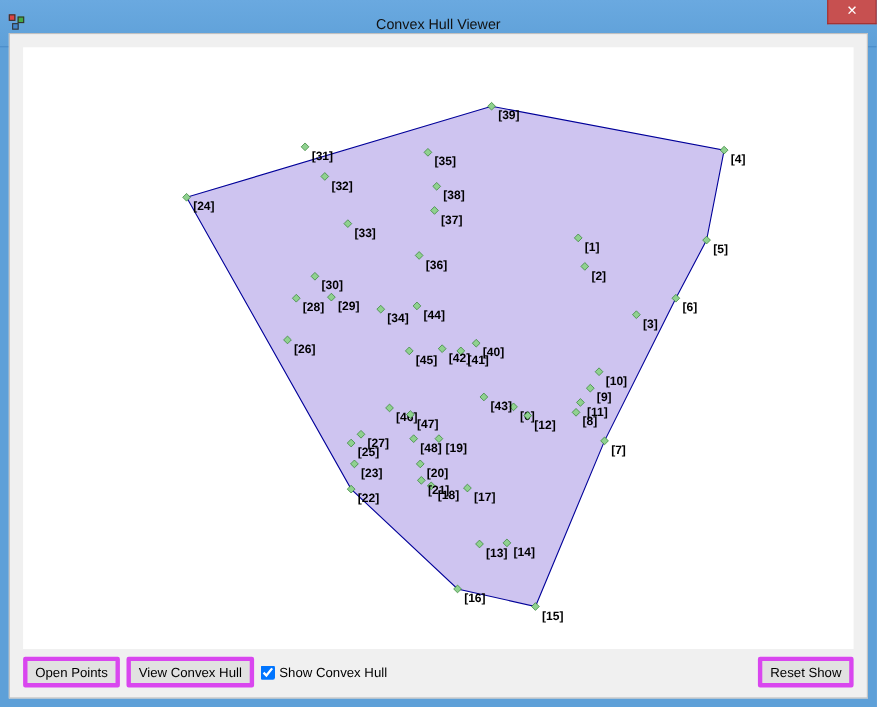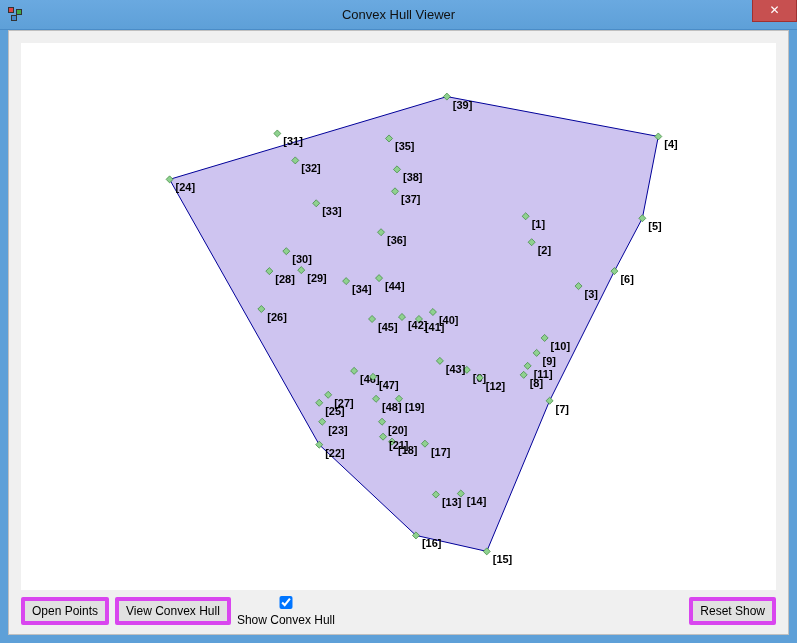--- a/index.html
+++ b/index.html
@@ -10,21 +10,21 @@
     font-size: 12px;
     background: #5ea0d8;
     overflow: hidden;
   }
   .window {
     width: 797px; height: 643px;
     background: #5ea0d8;
     position: relative;
   }
   .titlebar {
-    height: 30px;
+    height: 43px;
     background: linear-gradient(#6aa9e0, #5ea0d8);
     display: flex;
     align-items: center;
     color: #1a1a1a;
     position: relative;
     border-bottom: 1px solid #4a8cc7;
   }
   .titlebar .icon {
     width: 16px; height: 16px;
     margin-left: 8px;
@@ -81,24 +81,23 @@
     border: 4px solid #d946ef;
     padding: 3px 7px;
     font-family: inherit;
     font-size: 12px;
     color: #000;
     border-radius: 2px;
     cursor: pointer;
   }
   .spacer { flex: 1; }
   label.chk {
-    display: flex; gap: 4px;
+    display: flex; align-items: center; gap: 4px;
     font-size: 12px; color: #000;
     cursor: pointer;
-    flex-direction: column;
   }
   label.chk input { margin: 0; }
 </style>
 </head>
 <body>
 
 <div class="window">
   <div class="titlebar">
     <span class="icon">
       <span class="sq" style="left:0;top:0;background:#d44;"></span>

